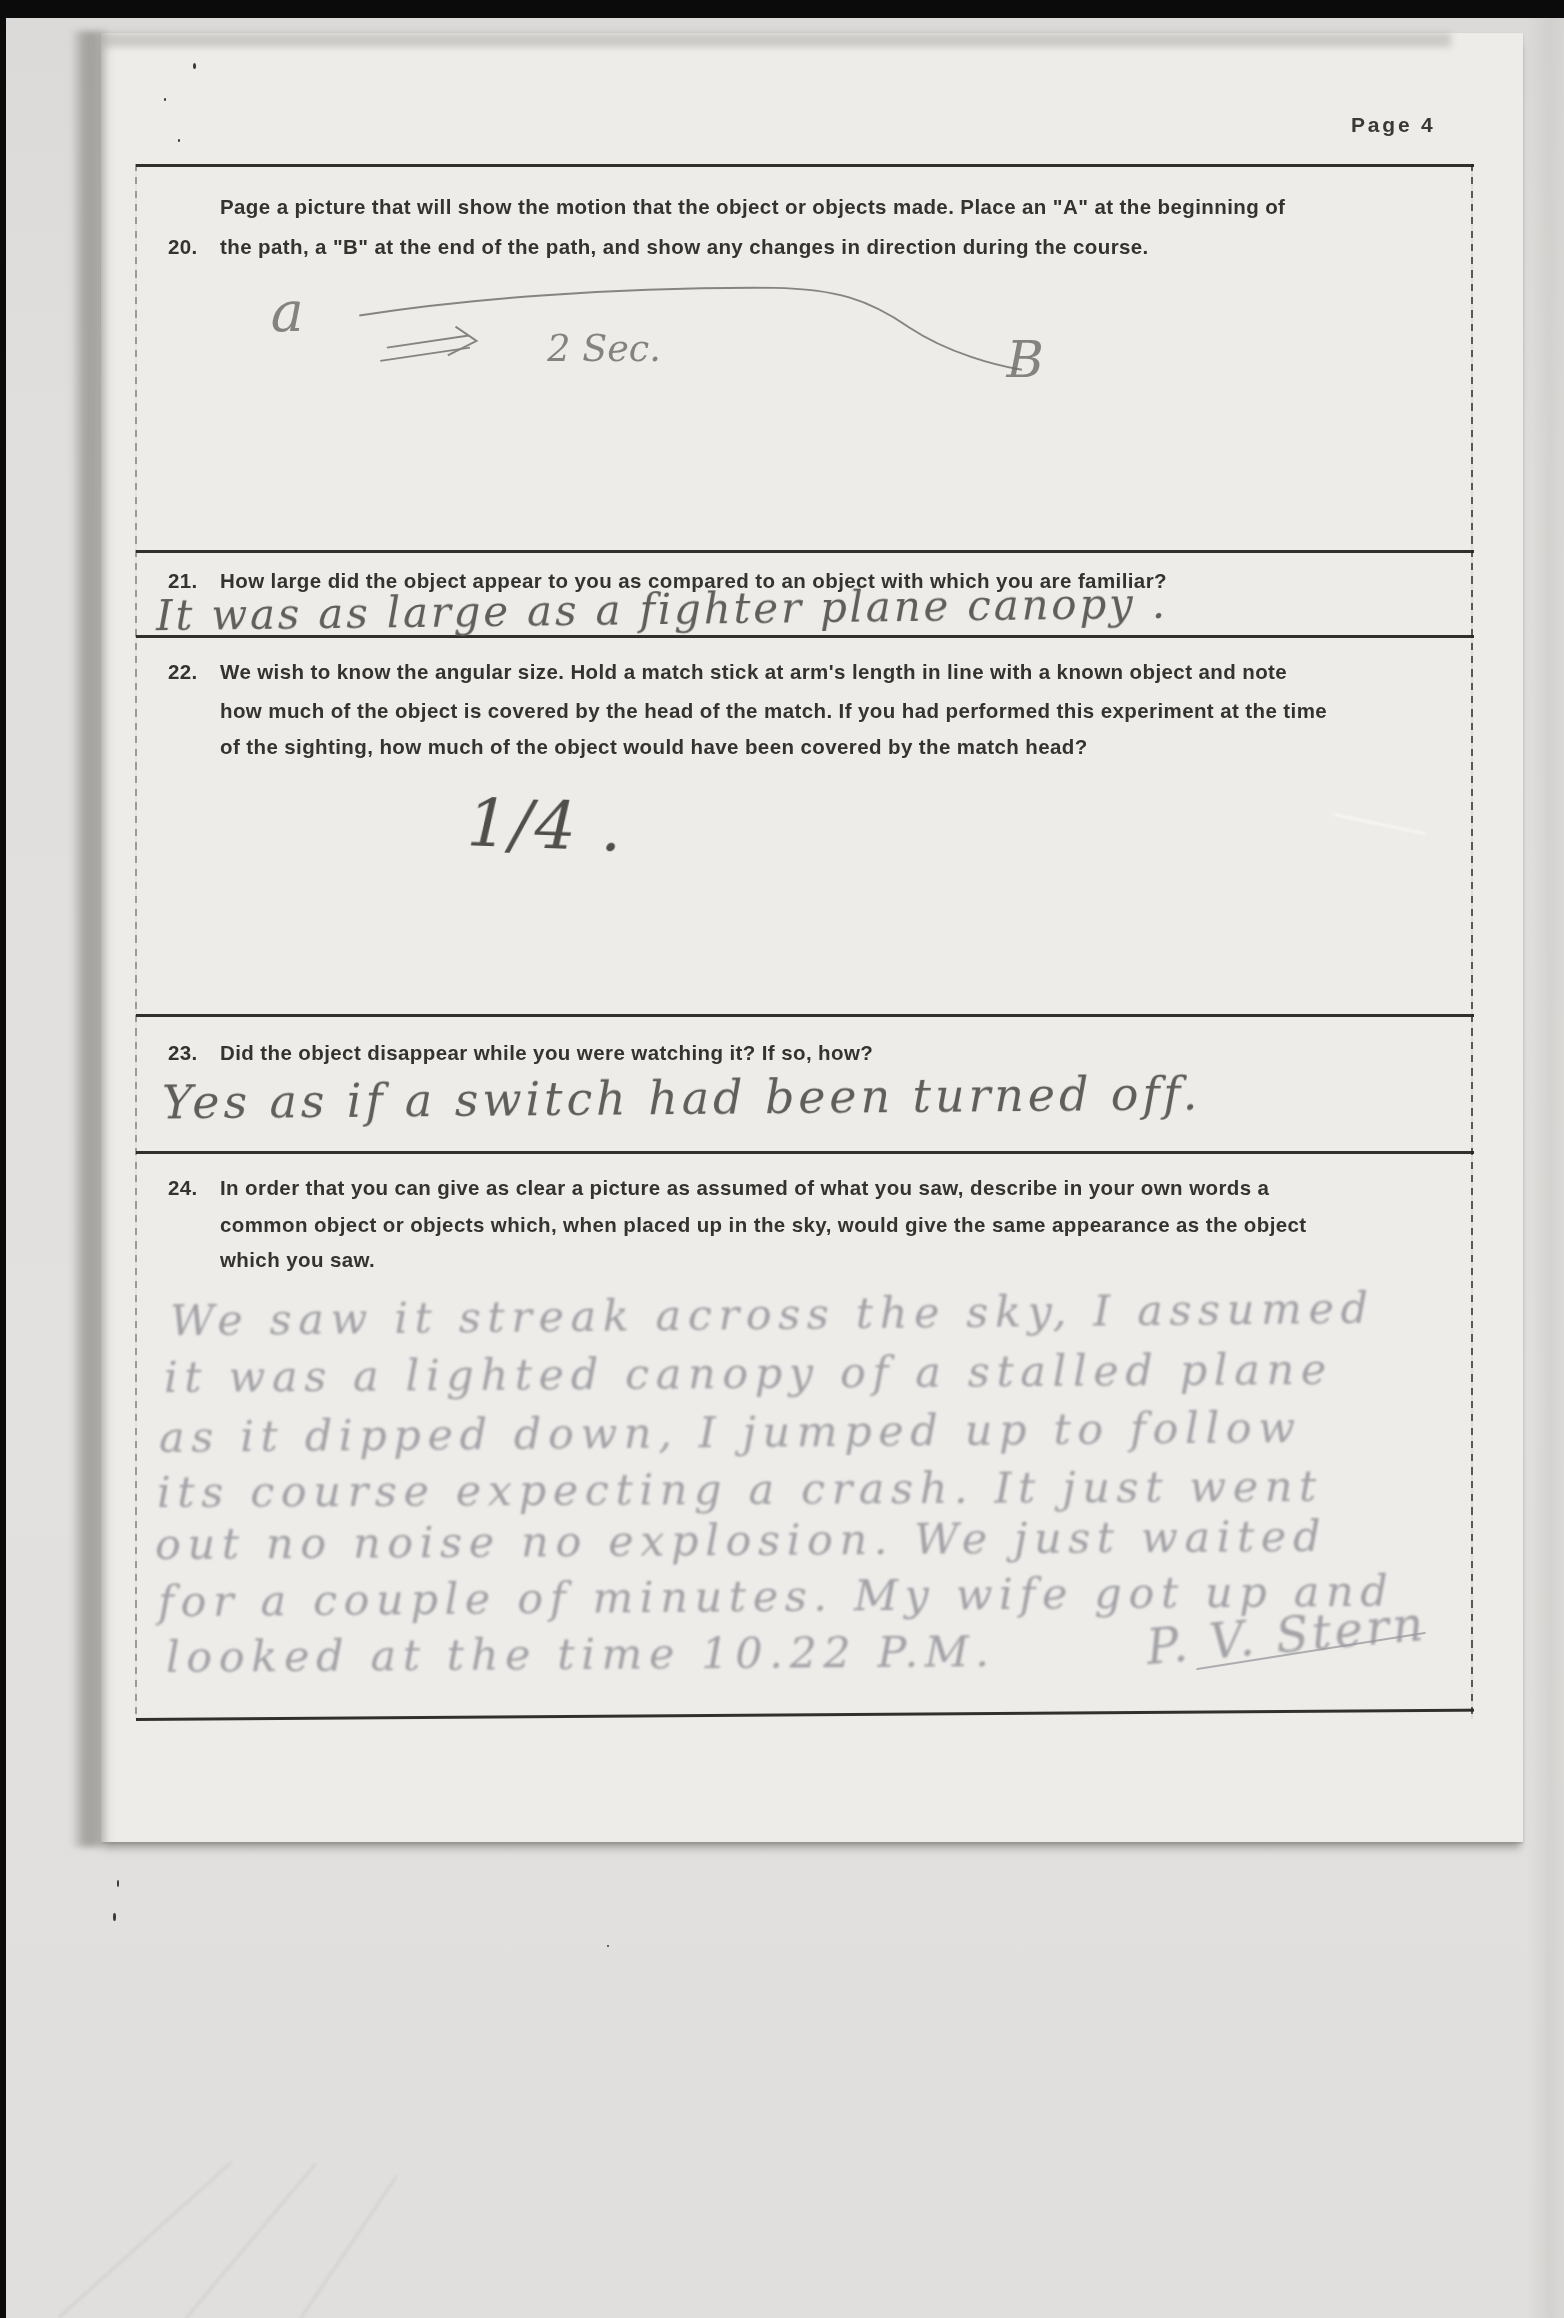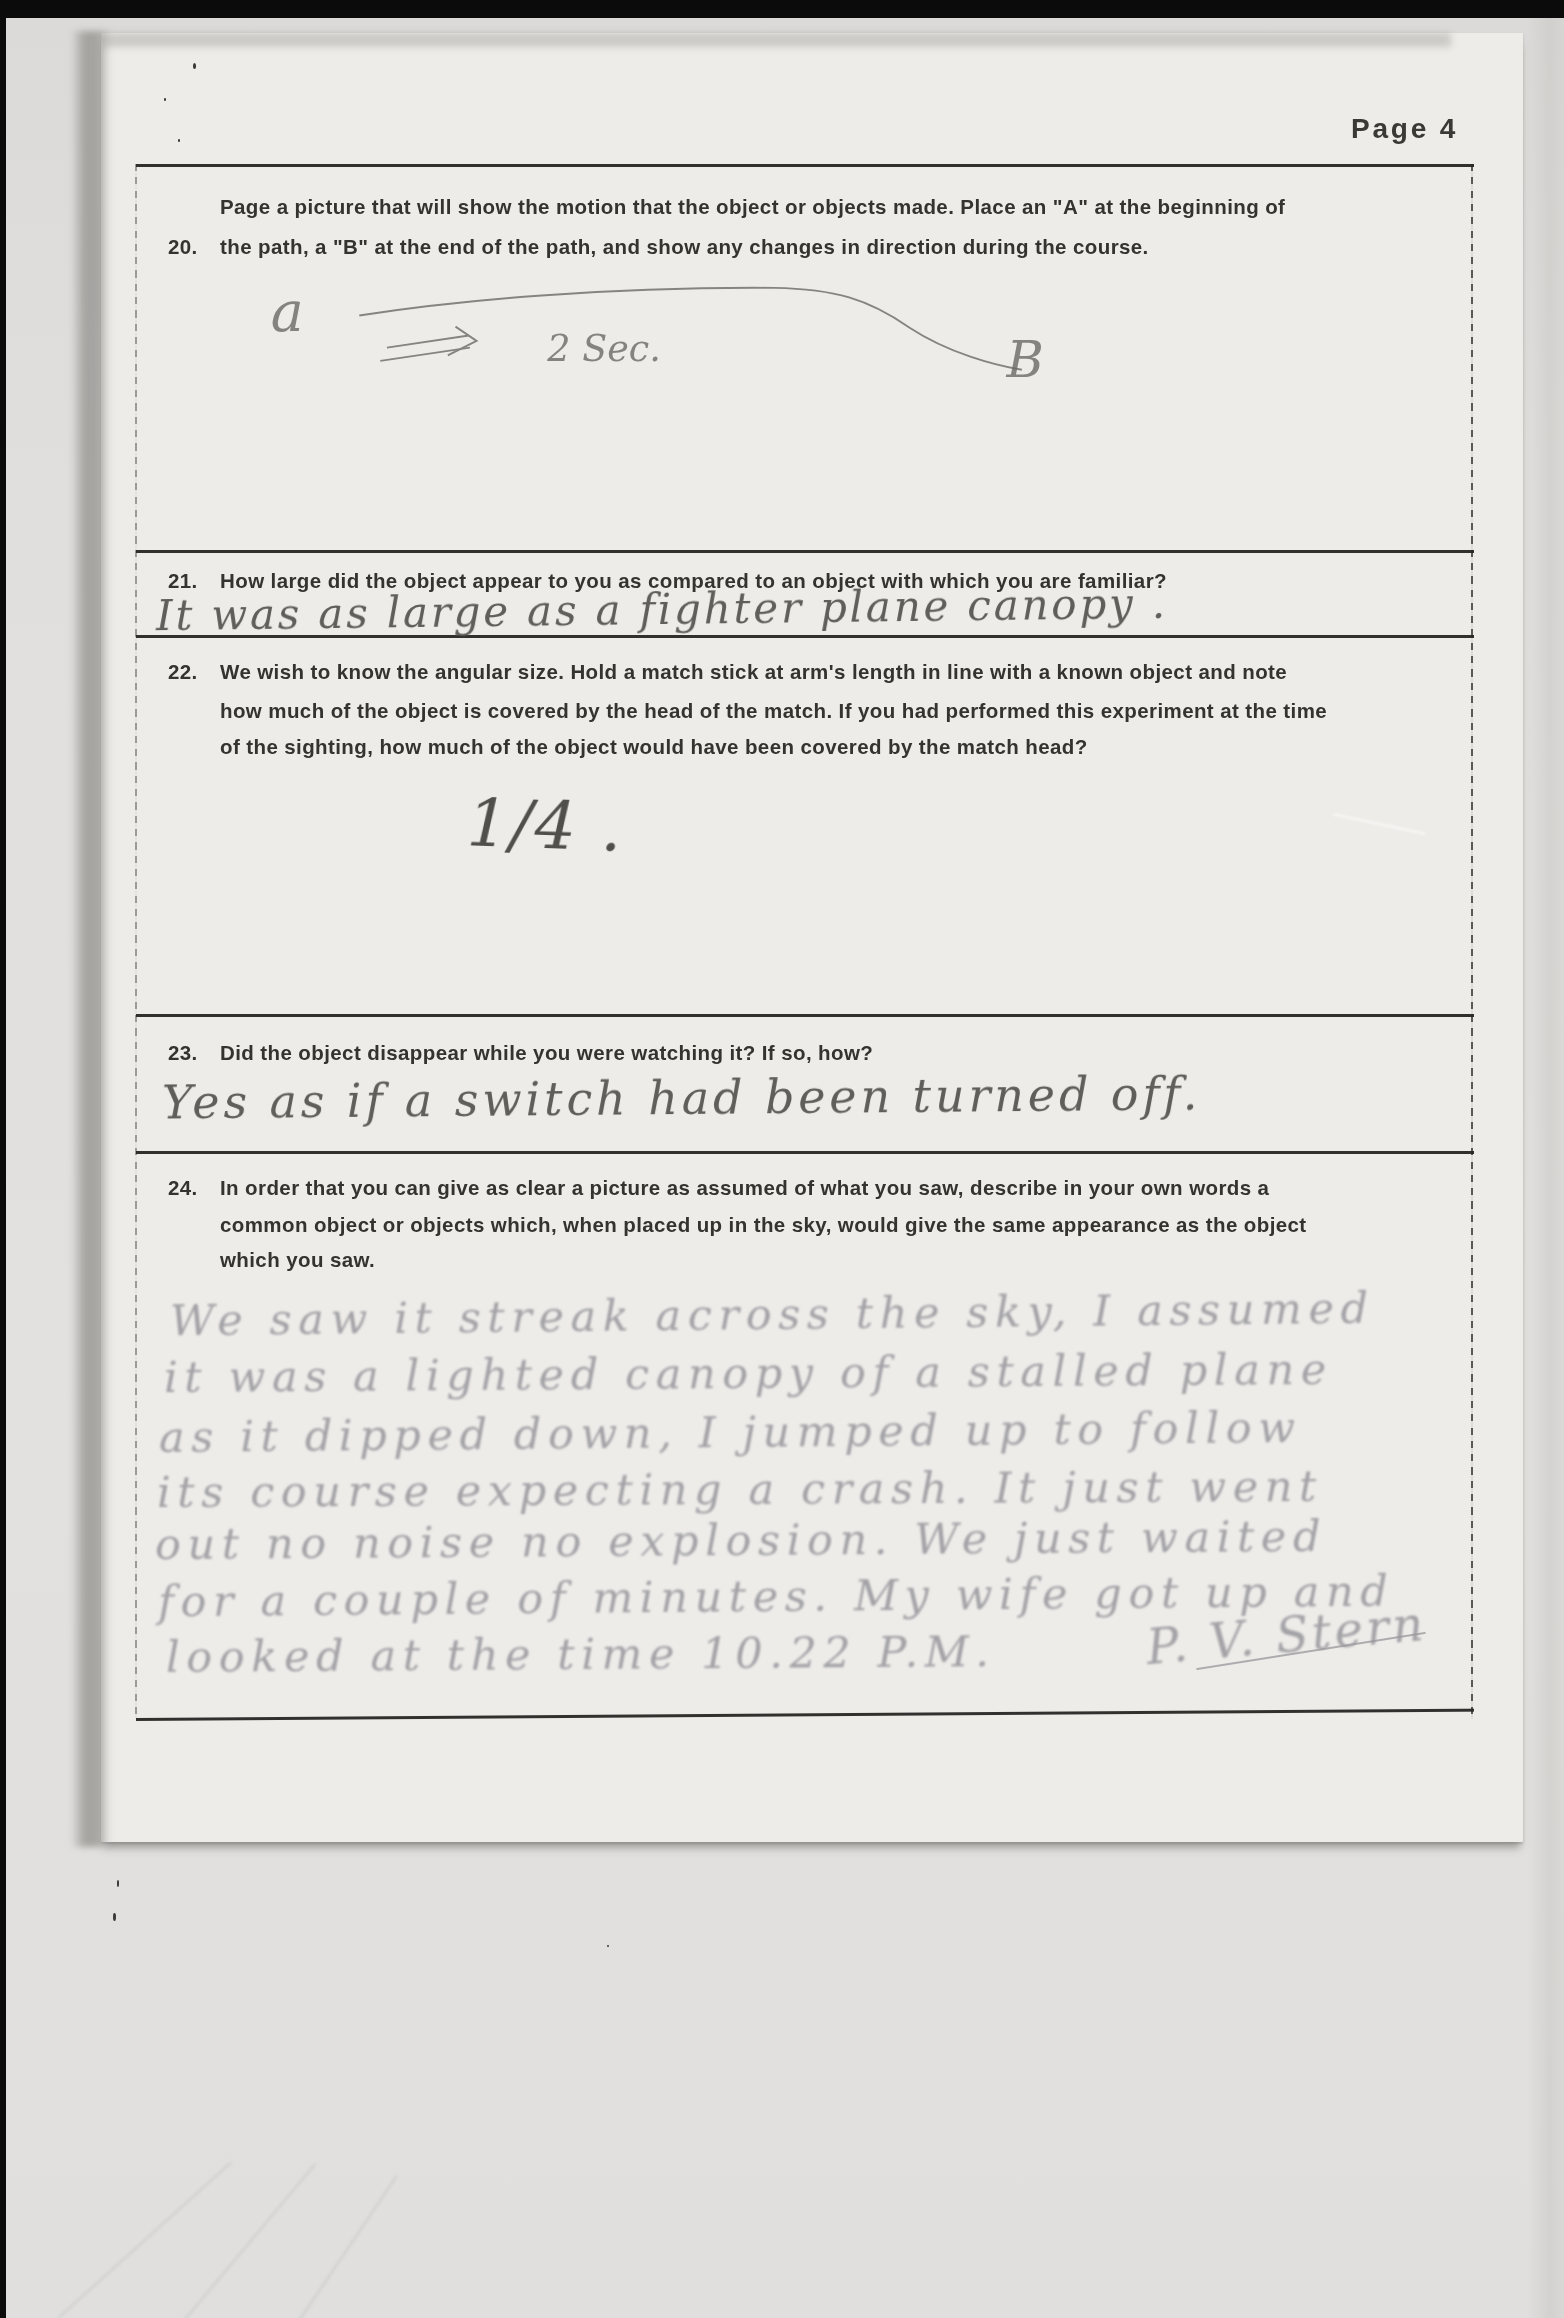--- a/index.html
+++ b/index.html
@@ -35,21 +35,21 @@
     background:rgba(168,167,164,.5);filter:blur(3.9px);
   }
   
   .typed{
     font-family:"Liberation Sans",sans-serif;font-weight:700;
     font-size:20.5px;color:#34332f;letter-spacing:0.4px;
     white-space:nowrap;filter:blur(0.2px);
   }
   .page-label{
     font-family:"Liberation Sans",sans-serif;font-weight:700;
-    font-size:28px;color:#3a3934;letter-spacing:2.8px;filter:blur(0.3px);
+    font-size:21px;color:#3a3934;letter-spacing:2.8px;filter:blur(0.3px);
   }
   
   .rule-h{left:136px;width:1338px;height:2.8px;background:#222120;filter:blur(0.4px);opacity:.92;}
   .rule-bottom{transform:rotate(-.4deg);transform-origin:left center;}
   .rule-v{
     top:164px;height:1555px;width:2.2px;
     background:repeating-linear-gradient(180deg,rgba(40,39,37,.75) 0 7.2px,rgba(40,39,37,.08) 7.2px 13.3px);
     filter:blur(0.3px);
   }
   .rule-v.left{opacity:.55;}

